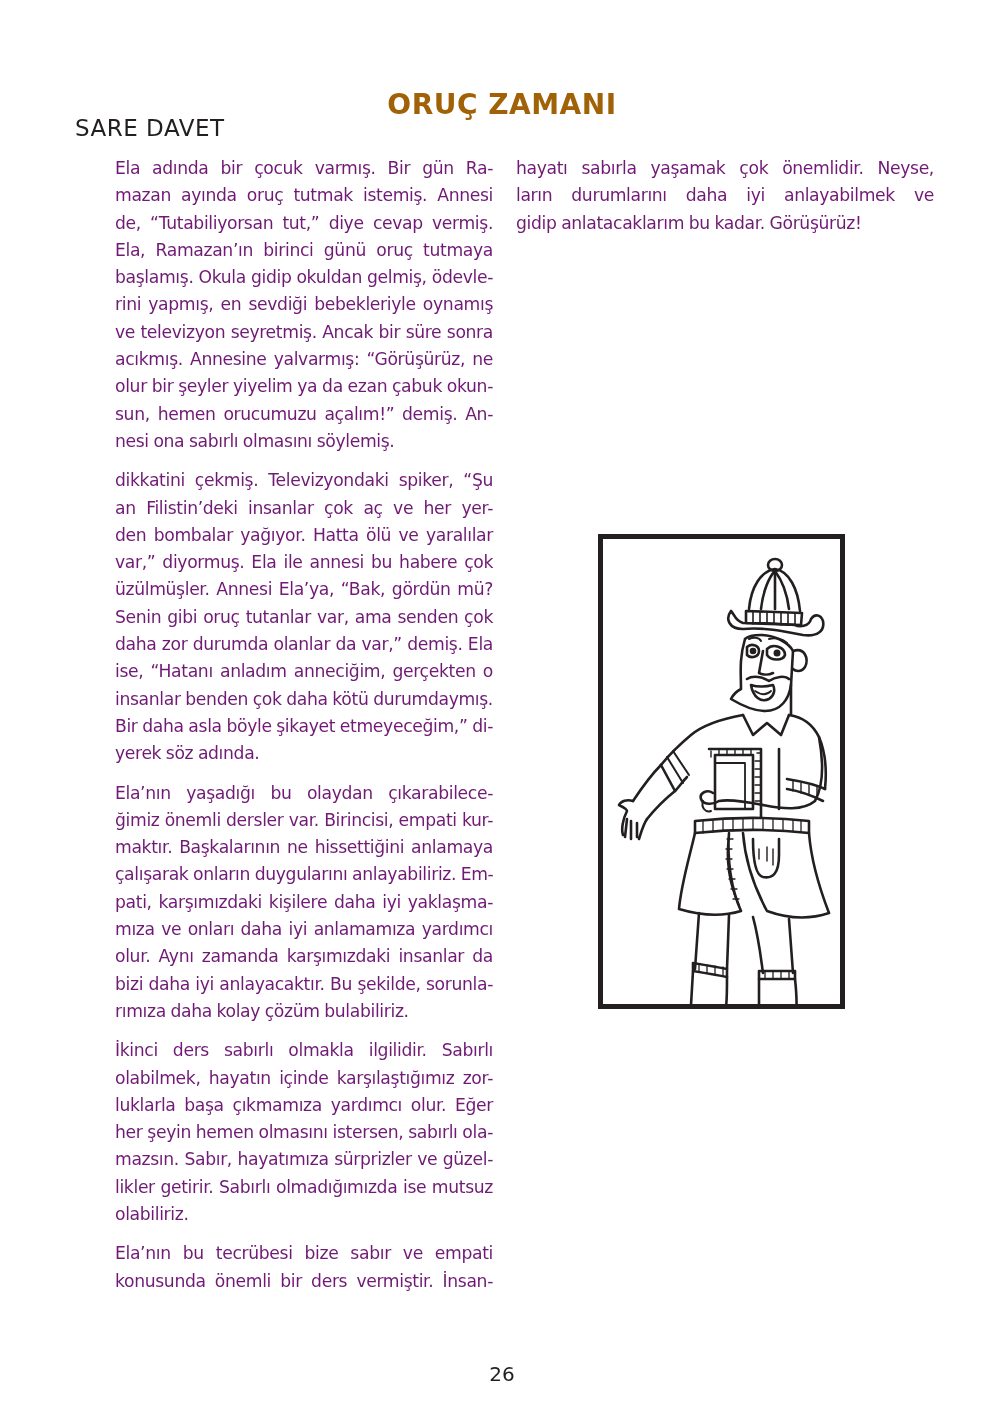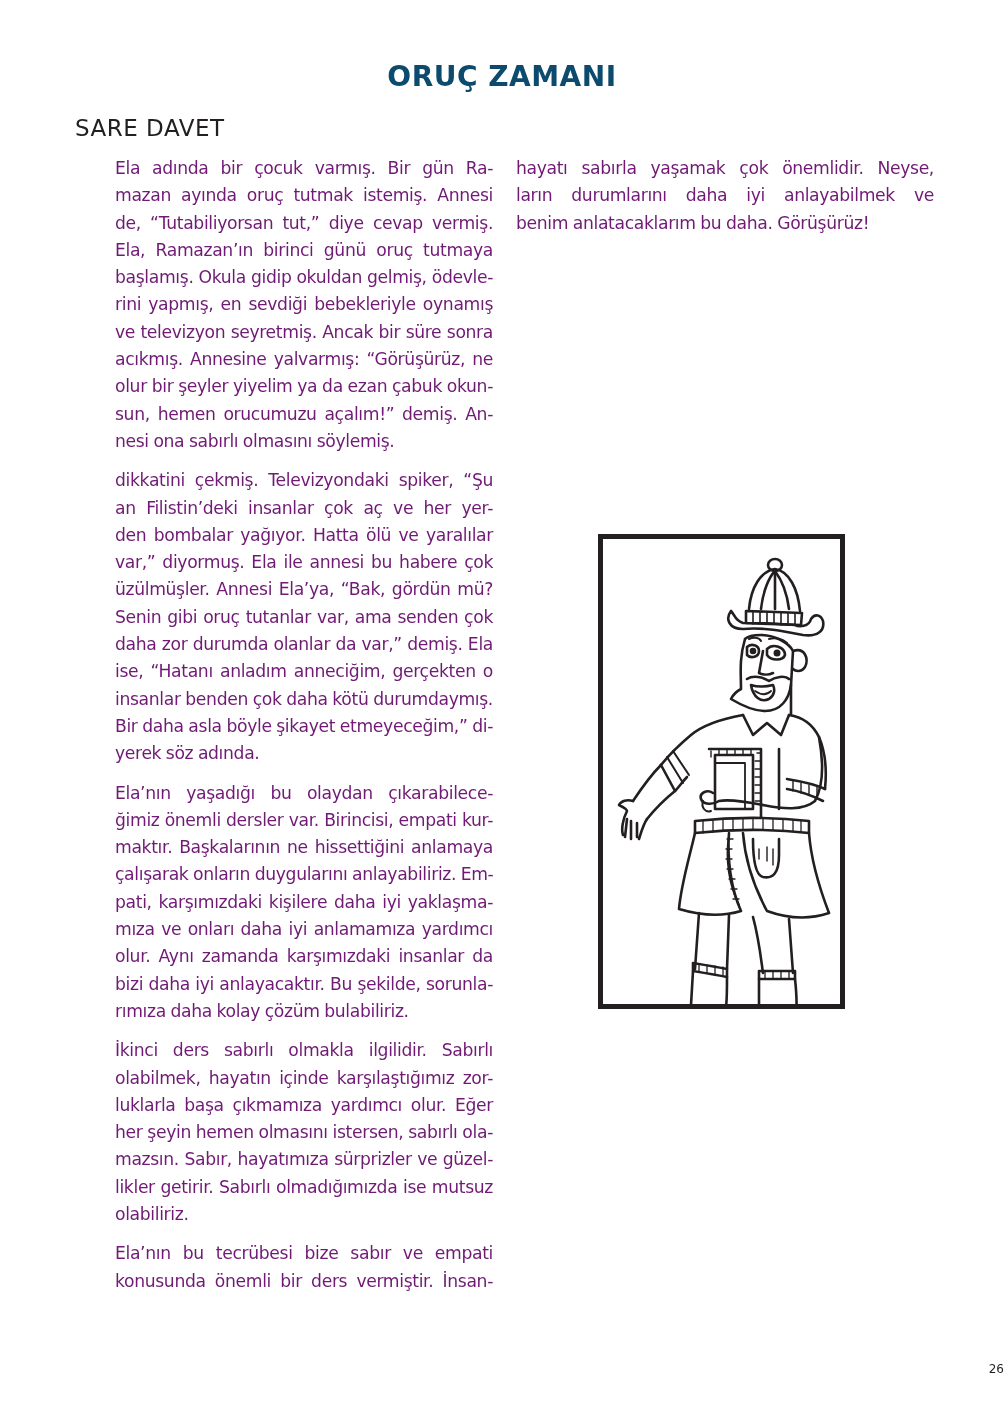--- a/index.html
+++ b/index.html
@@ -10,29 +10,29 @@
     body {
       width: 1004px;
       height: 1417px;
       position: relative;
       overflow: hidden;
       font-family: "Liberation Sans", "DejaVu Sans", sans-serif;
       color: #231f20;
     }
     .page-title {
       position: absolute;
-      top: 60px;
+      top: 88px;
       left: 0;
       width: 1004px;
       text-align: center;
       font-family: "DejaVu Sans", sans-serif;
       font-weight: bold;
       font-size: 28px;
       letter-spacing: 0.5px;
-      color: #0c4a6e;
+      color: #a16207;
       margin: 0;
     }
     .author {
       position: absolute;
       top: 115px;
       left: 75px;
       font-family: "DejaVu Sans", sans-serif;
       font-size: 23px;
       letter-spacing: 0.5px;
       font-weight: normal;
@@ -79,23 +79,23 @@
     .figure-frame svg {
       width: 100%;
       height: 100%;
       display: block;
     }
     .page-number {
       position: absolute;
       top: 1362px;
       left: 0;
       width: 1004px;
-      text-align: right;
-      font-family: "DejaVu Sans", sans-serif;
-      font-size: 12px;
+      text-align: center;
+      font-family: "DejaVu Sans", sans-serif;
+      font-size: 20px;
       color: #231f20;
     }
   </style>
 </head>
 <body>
 
 <h1 class="page-title">ORUÇ ZAMANI</h1>
 <div class="author">SARE DAVET</div>
 
 <div class="column col-left">
@@ -148,21 +148,21 @@
   <p class="indent">
     <span class="line">Ela’nın bu tecrübesi bize sabır ve empati</span>
     <span class="line">konusunda önemli bir ders vermiştir. İnsan-</span>
   </p>
 </div>
 
 <div class="column col-right">
   <p>
     <span class="line">hayatı sabırla yaşamak çok önemlidir. Neyse,</span>
     <span class="line">ların durumlarını daha iyi anlayabilmek ve</span>
-    <span class="line last">benim anlatacaklarım bu daha. Görüşürüz!</span>
+    <span class="line last">gidip anlatacaklarım bu kadar. Görüşürüz!</span>
   </p>
 </div>
 
 <div class="figure-frame">
   <svg viewBox="0 0 237 465" fill="none" stroke="#231f20" stroke-width="2.6" stroke-linecap="round" stroke-linejoin="round">
 
     <ellipse cx="172" cy="26" rx="7" ry="6"></ellipse>
 
     <path d="M146 70 C148 48 158 32 172 30 C186 32 195 50 197 72"></path>
     <path d="M158 70 C160 52 166 38 172 32"></path>

